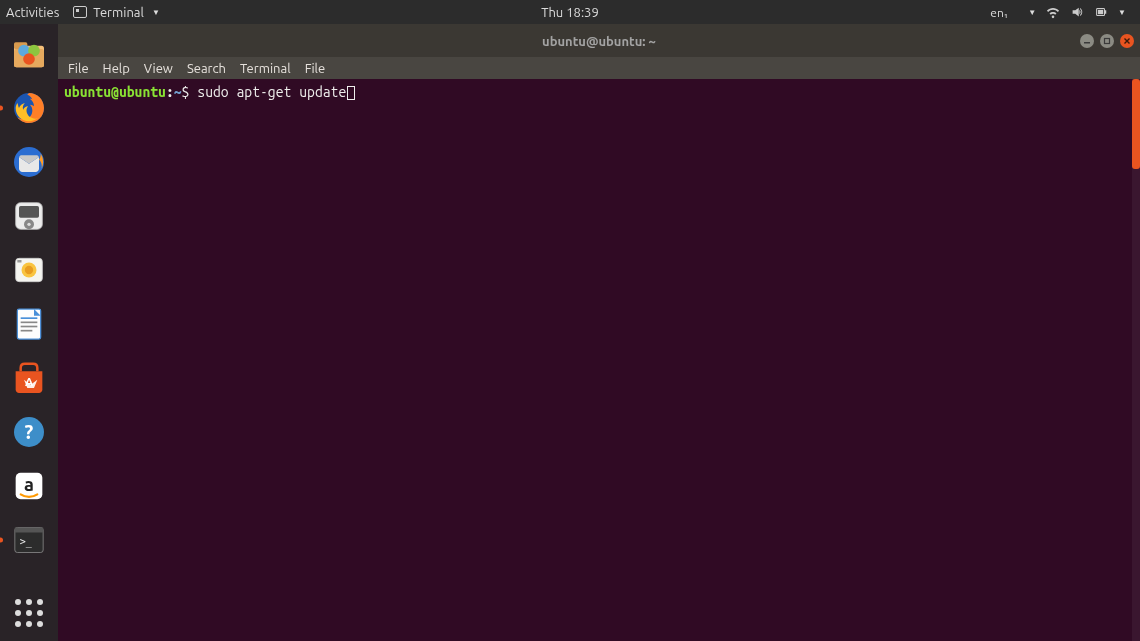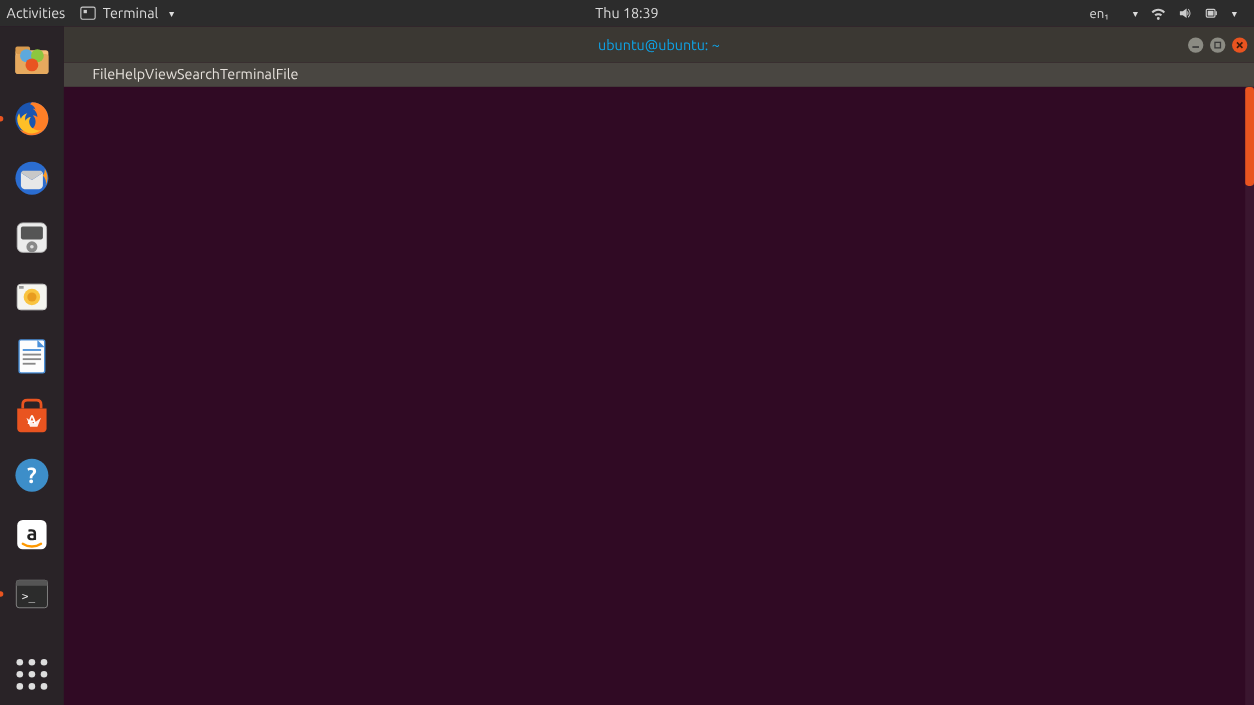--- a/index.html
+++ b/index.html
@@ -85,24 +85,24 @@
     
     
     .terminal-window {
       position: absolute;
       top: 24px; left: 58px; right: 0; bottom: 0;
       display: flex; flex-direction: column;
     }
     .titlebar {
       height: 33px;
       background: #3b3833;
-      color: #0ea5e9;
+      color: #a3a3a3;
       display: flex; align-items: center; justify-content: center;
       font-size: 13px;
-      font-weight: normal;
+      font-weight: bold;
       position: relative;
     }
     .titlebar .win-controls {
       position: absolute; right: 6px; top: 50%; transform: translateY(-50%);
       display: flex; gap: 6px;
     }
     .titlebar .win-controls .btn {
       width: 14px; height: 14px; border-radius: 50%;
       display: flex; align-items: center; justify-content: center;
       font-size: 9px; color: #3a3a3a;
@@ -110,21 +110,22 @@
     }
     .titlebar .win-controls .btn.min { background: #8b8b83; }
     .titlebar .win-controls .btn.max { background: #8b8b83; }
     .titlebar .win-controls .btn.close { background: #e95420; }
     
     .menubar {
       height: 22px;
       background: #494641;
       color: #e6e1dc;
       display: flex; align-items: center;
-      padding-left: 26px;
+      gap: 14px;
+      padding-left: 10px;
       font-size: 13px;
     }
     .menubar .menu-item { cursor: pointer; }
     
     .terminal-body {
       flex: 1;
       background: #300a24;
       color: #eeeeec;
       font-family: "Ubuntu Mono", "DejaVu Sans Mono", monospace;
       font-size: 14px;
@@ -323,17 +324,20 @@
   </div>
   <div class="menubar">
     <span class="menu-item">File</span>
     <span class="menu-item">Help</span>
     <span class="menu-item">View</span>
     <span class="menu-item">Search</span>
     <span class="menu-item">Terminal</span>
     <span class="menu-item">File</span>
   </div>
   <div class="terminal-body">
+    <div>
+      <span class="prompt-user">ubuntu@ubuntu</span><span class="prompt-colon">:</span><span class="prompt-path">~</span><span class="prompt-dollar">$</span><span> sudo apt-get update</span><span class="cursor"></span>
+    </div>
     <div class="scrollbar">
       <div class="thumb"></div>
     </div>
   </div>
 </div>
 
 </body></html>

